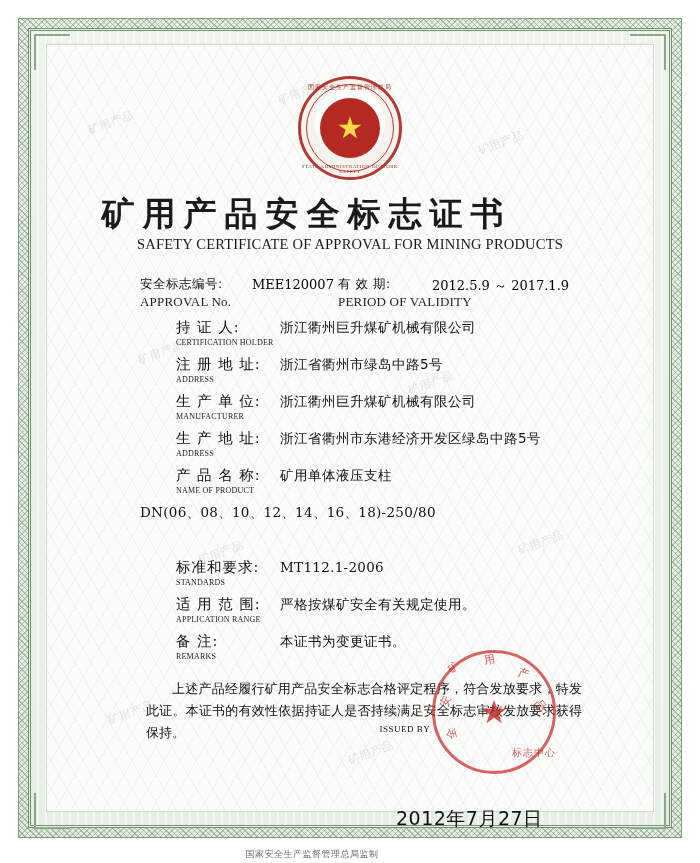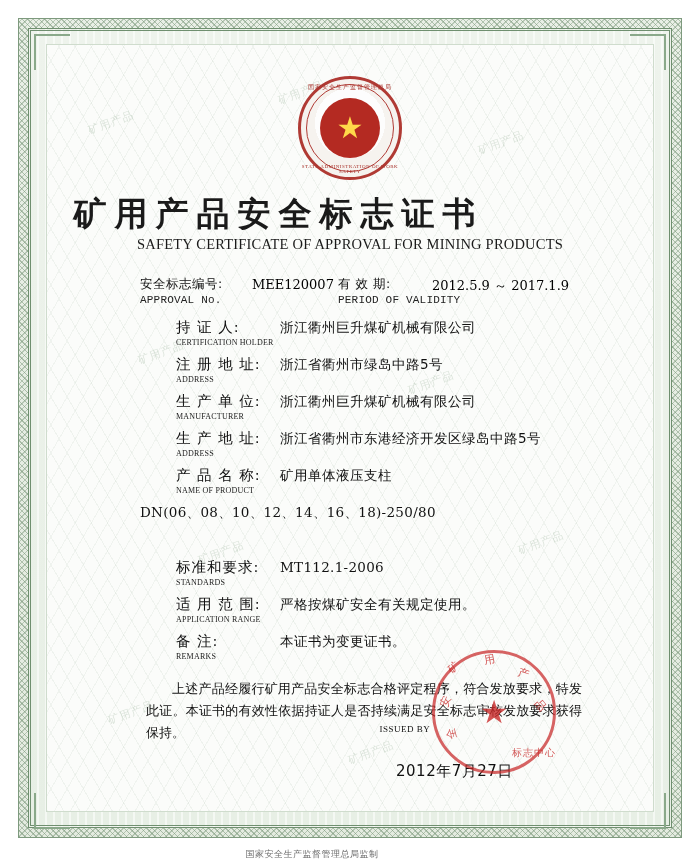--- a/index.html
+++ b/index.html
@@ -146,20 +146,21 @@
     position: absolute;
     left: 0;
     top: 192px;
     width: 557px;
     text-align: center;
     font-size: 33px;
     font-weight: bold;
     letter-spacing: 8px;
     color: #1a1a1a;
     font-family: "DejaVu Sans", sans-serif;
+    padding-left: 28px;
   }
   #title-en {
     position: absolute;
     left: 0;
     top: 236px;
     width: 700px;
     text-align: center;
     font-size: 14.5px;
     letter-spacing: 0.2px;
     color: #1a1a1a;
@@ -212,21 +213,21 @@
     left: 140px;
     top: 276px;
     width: 450px;
     height: 30px;
   }
   #row-approval .c1 { position: absolute; left: 0; top: 0; }
   #row-approval .c2 { position: absolute; left: 198px; top: 0; }
   #row-approval .v1 { position: absolute; left: 100px; top: 1px; font-size: 13px; font-family:"DejaVu Serif", serif;margin-left:12px; }
   #row-approval .v2 { position: absolute; left: 292px; top: 1px; font-size: 13px; font-family:"DejaVu Serif", serif; }
   #row-approval .lbl-cn { letter-spacing: 0.5px; font-size: 12.5px; }
-  #row-approval .lbl-en { font-size: 11px; font-family: Liberation Mono, monospace; }
+  #row-approval .lbl-en { font-size: 13px; }
 
   .fields-main {
     position: absolute;
     left: 140px;
     top: 318px;
     width: 450px;
   }
   .fields-second {
     position: absolute;
     left: 140px;
@@ -266,22 +267,22 @@
   }
   #issued-by .en {
     font-size: 9px;
     color: #111;
     letter-spacing: 0.5px;
     font-family: "Liberation Serif", serif;
   }
   #issue-date {
     position: absolute;
     left: 396px;
-    top: 762px;
-    font-size: 15px;
+    top: 806px;
+    font-size: 19px;
     color: #111;
     font-family: "DejaVu Sans", sans-serif;
     letter-spacing: 0.5px;
     text-align: center;
   }
 
   
   #seal {
     position: absolute;
     left: 432px;

